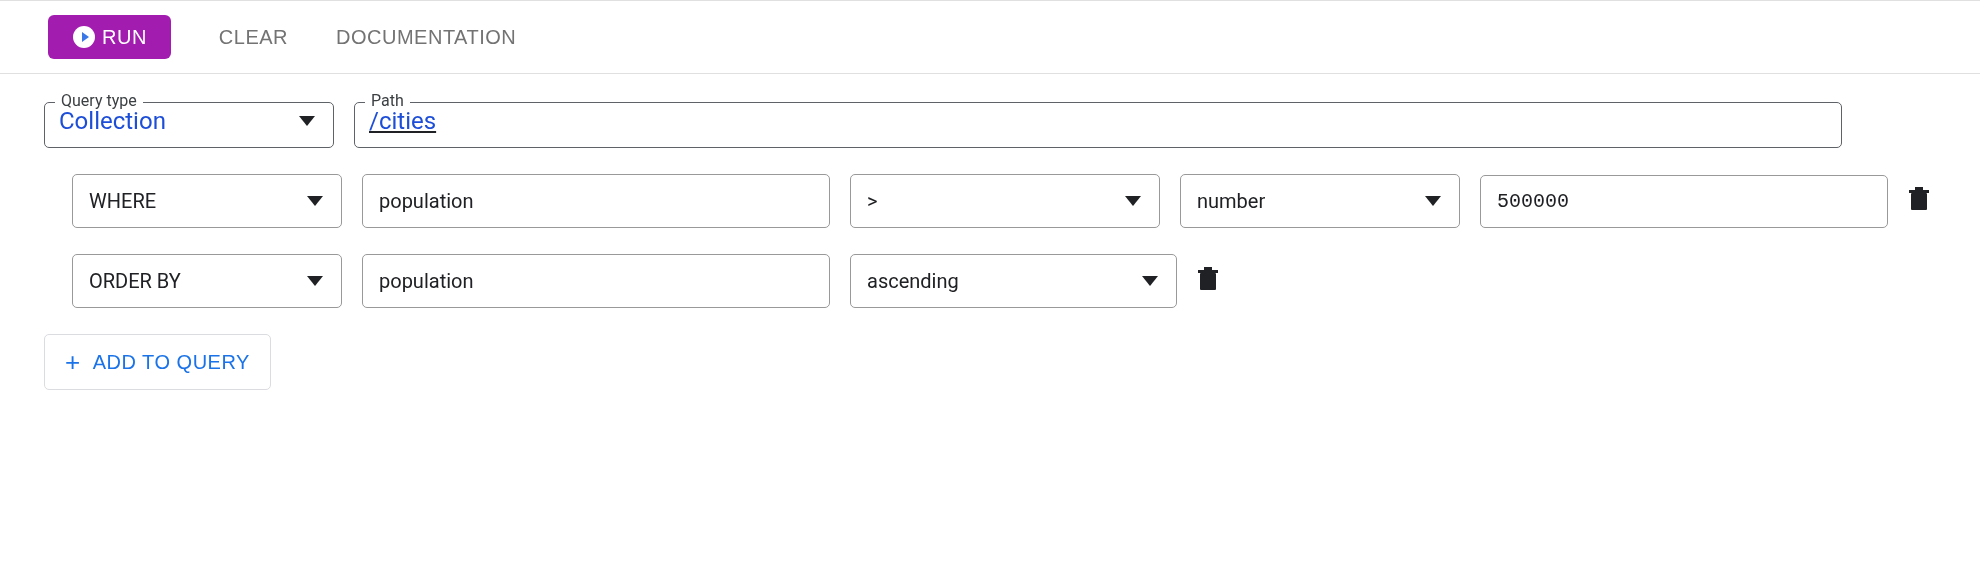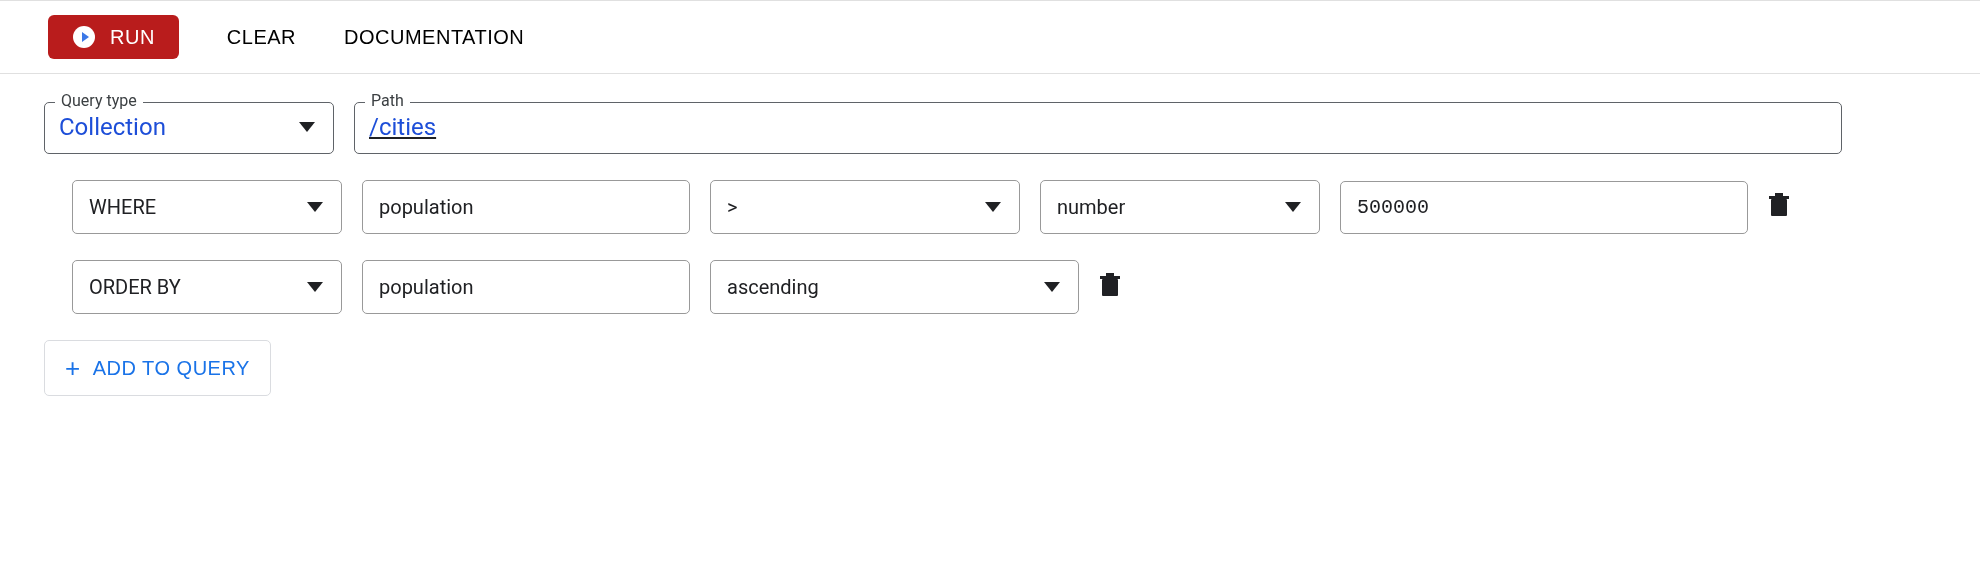--- a/index.html
+++ b/index.html
@@ -13,55 +13,55 @@
     display: flex;
     align-items: center;
     gap: 48px;
     padding: 14px 48px;
     border-top: 1px solid #e0e0e0;
     border-bottom: 1px solid #e0e0e0;
   }
   .run-btn {
     display: inline-flex;
     align-items: center;
-    gap: 14px;
-    background: #b91c1c;
+    gap: 6px;
+    background: #a21caf;
     color: #fff;
     border: none;
     border-radius: 6px;
     padding: 10px 24px;
     font-size: 20px;
     font-weight: 500;
     letter-spacing: 0.5px;
     cursor: pointer;
   }
   .run-btn svg { display: block; }
   .txt-btn {
     background: none;
     border: none;
     font-size: 20px;
     font-weight: 500;
     letter-spacing: 0.5px;
-    color: #000000;
+    color: #737373;
     cursor: pointer;
   }
   .builder {
     padding: 28px 44px;
   }
   .row {
     display: flex;
     align-items: center;
     gap: 20px;
     margin-bottom: 26px;
   }
   .fieldset {
     position: relative;
     border: 1px solid #5f6368;
     border-radius: 5px;
-    padding: 10px 18px 12px 14px;
+    padding: 4px 18px 12px 14px;
     display: flex;
     align-items: center;
   }
   .fieldset .legend {
     position: absolute;
     top: -12px;
     left: 10px;
     background: #fff;
     padding: 0 6px;
     font-size: 16px;
@@ -108,25 +108,25 @@
   }
   .add-btn .plus {
     font-size: 26px;
     line-height: 1;
     color: #1a73e8;
   }
   
   .w-qtype { width: 290px; }
   .w-path  { flex: 1; max-width: 1488px; text-decoration: underline; }
   .w-clause { width: 270px; margin-left: 28px; }
-  .w-field  { width: 328px; }
+  .w-field  { width: 468px; }
   .w-op     { width: 310px; }
   .w-type   { width: 280px; }
   .w-value  { width: 408px; font-family: Liberation Mono, monospace; }
-  .w-dir    { width: 369px; }
+  .w-dir    { width: 327px; }
 </style>
 </head>
 <body>
 
 <div class="toolbar">
   <button class="run-btn">
     <span>
       <svg width="24" height="24" viewBox="0 0 24 24">
           <circle cx="12" cy="12" r="11" fill="#fff"></circle>
           <polygon points="10,7 17,12 10,17" fill="#3b78e7"></polygon>

